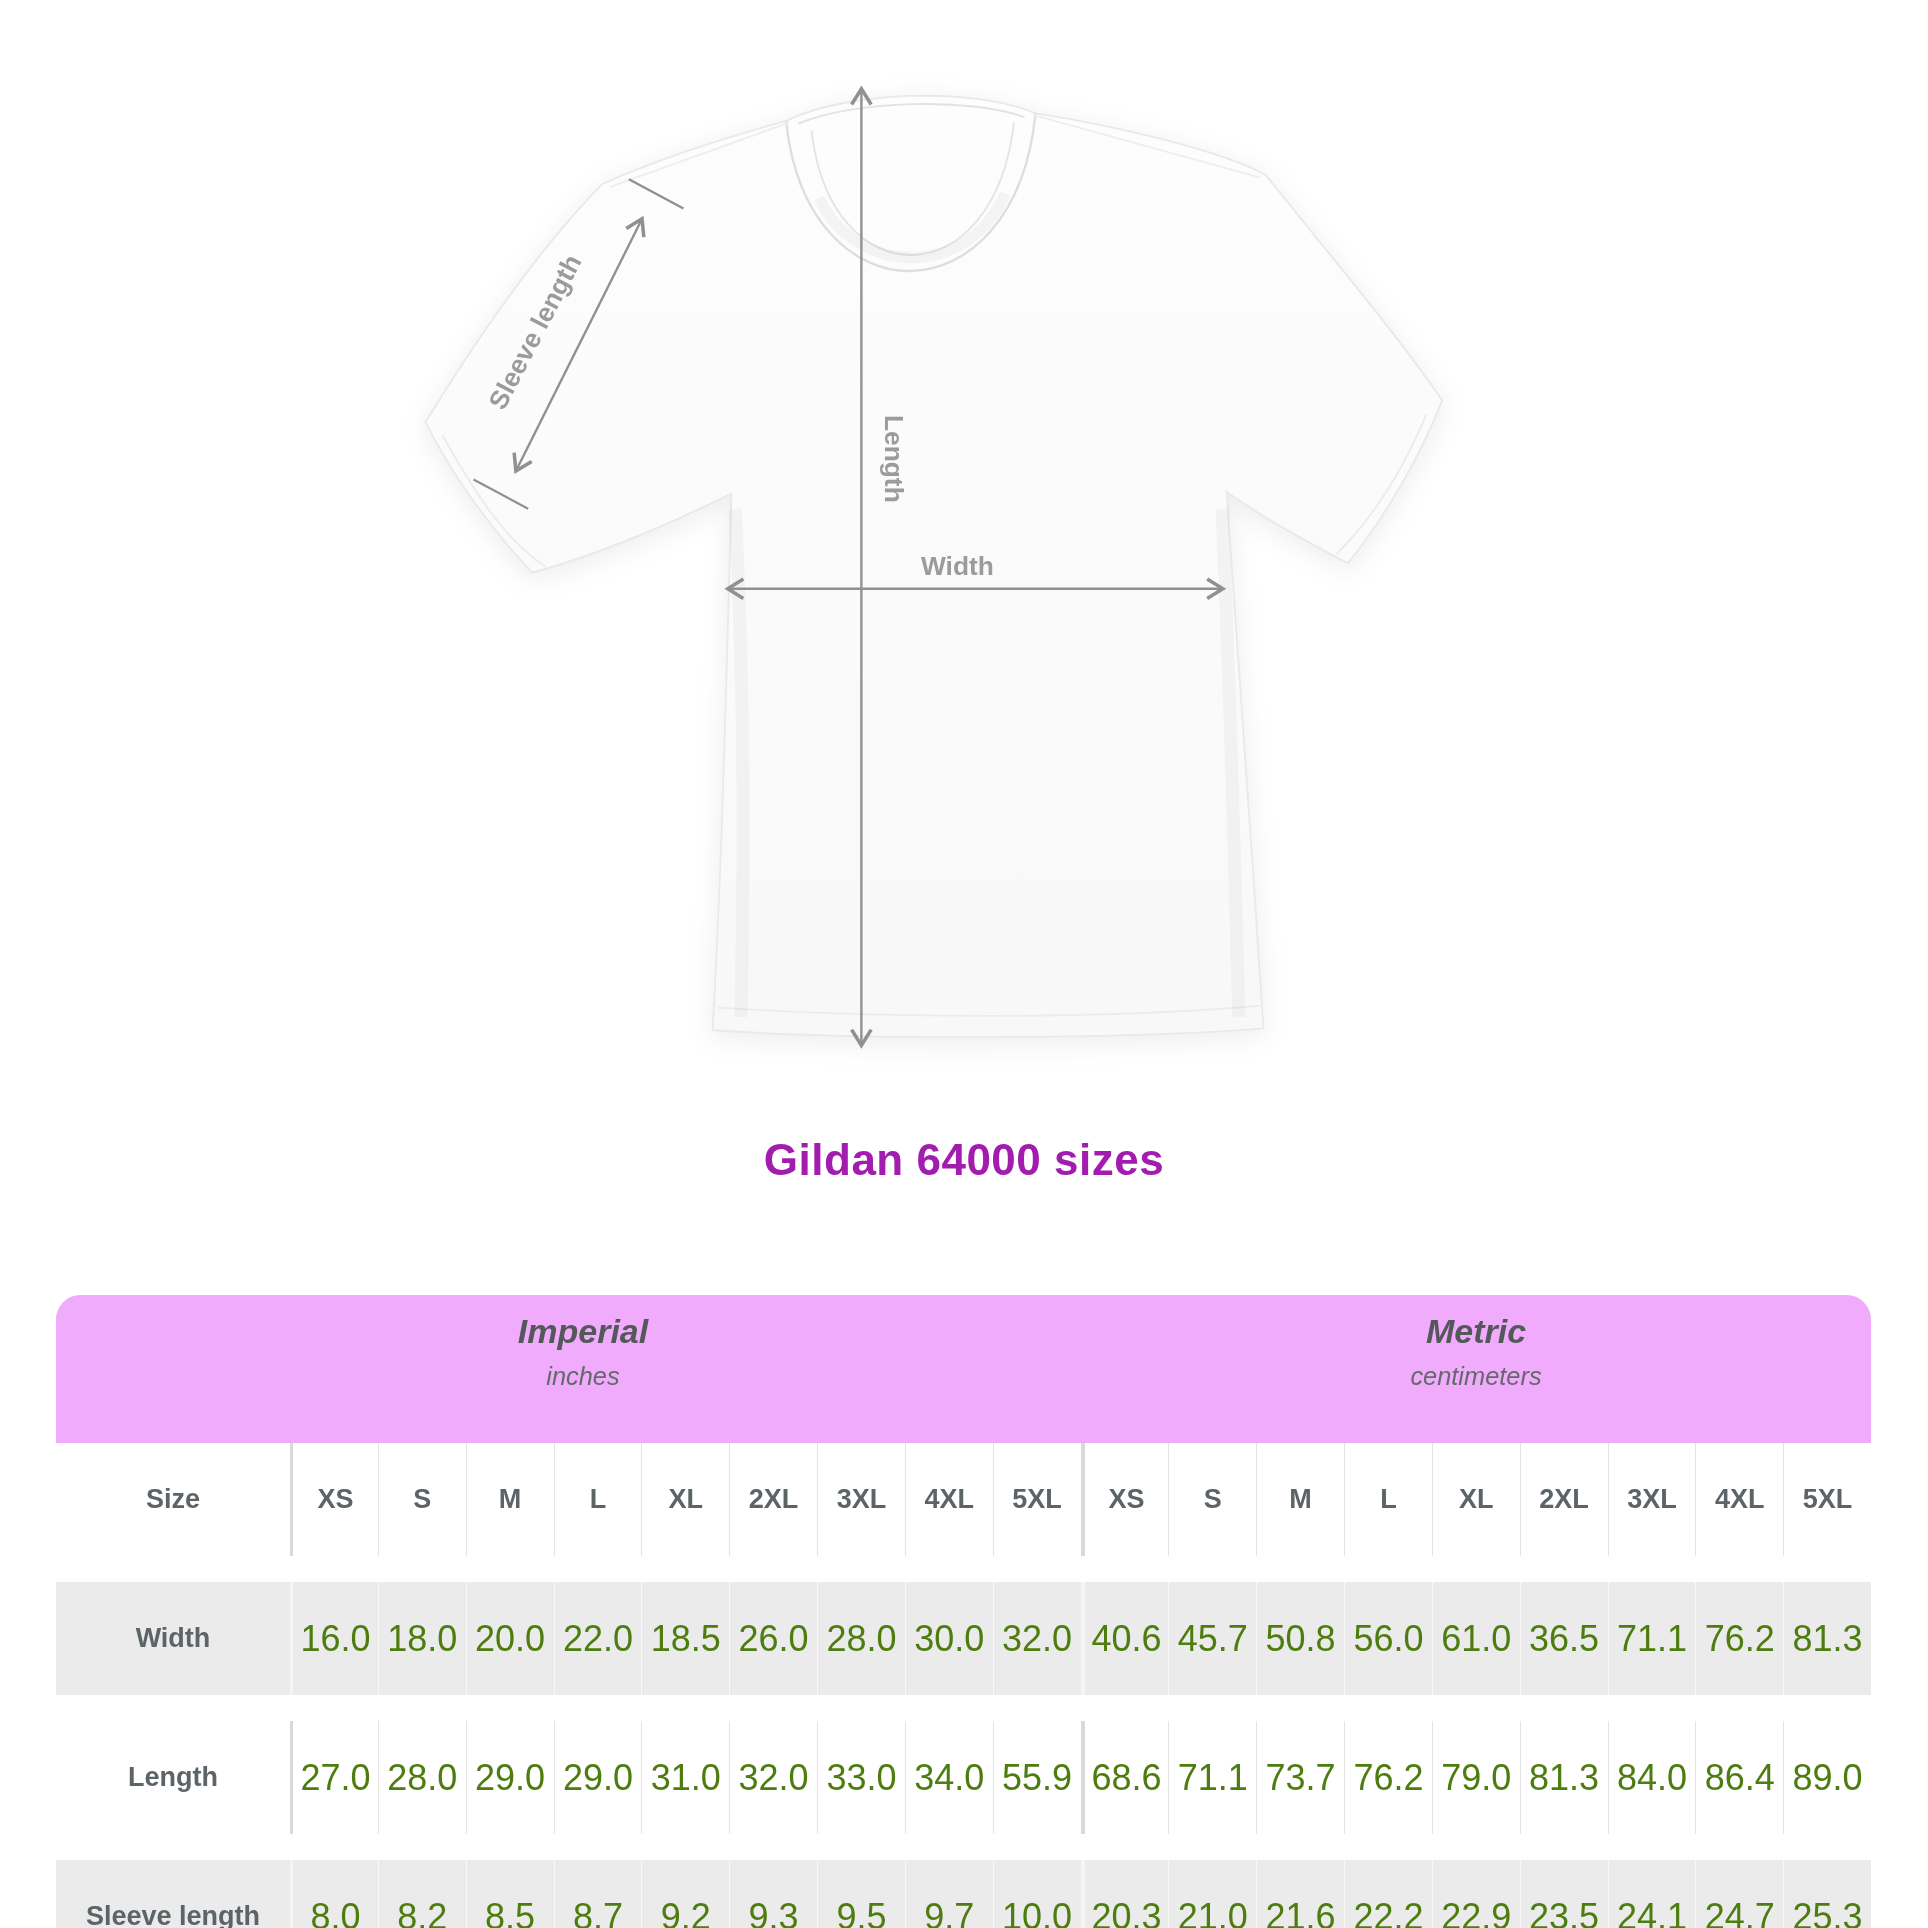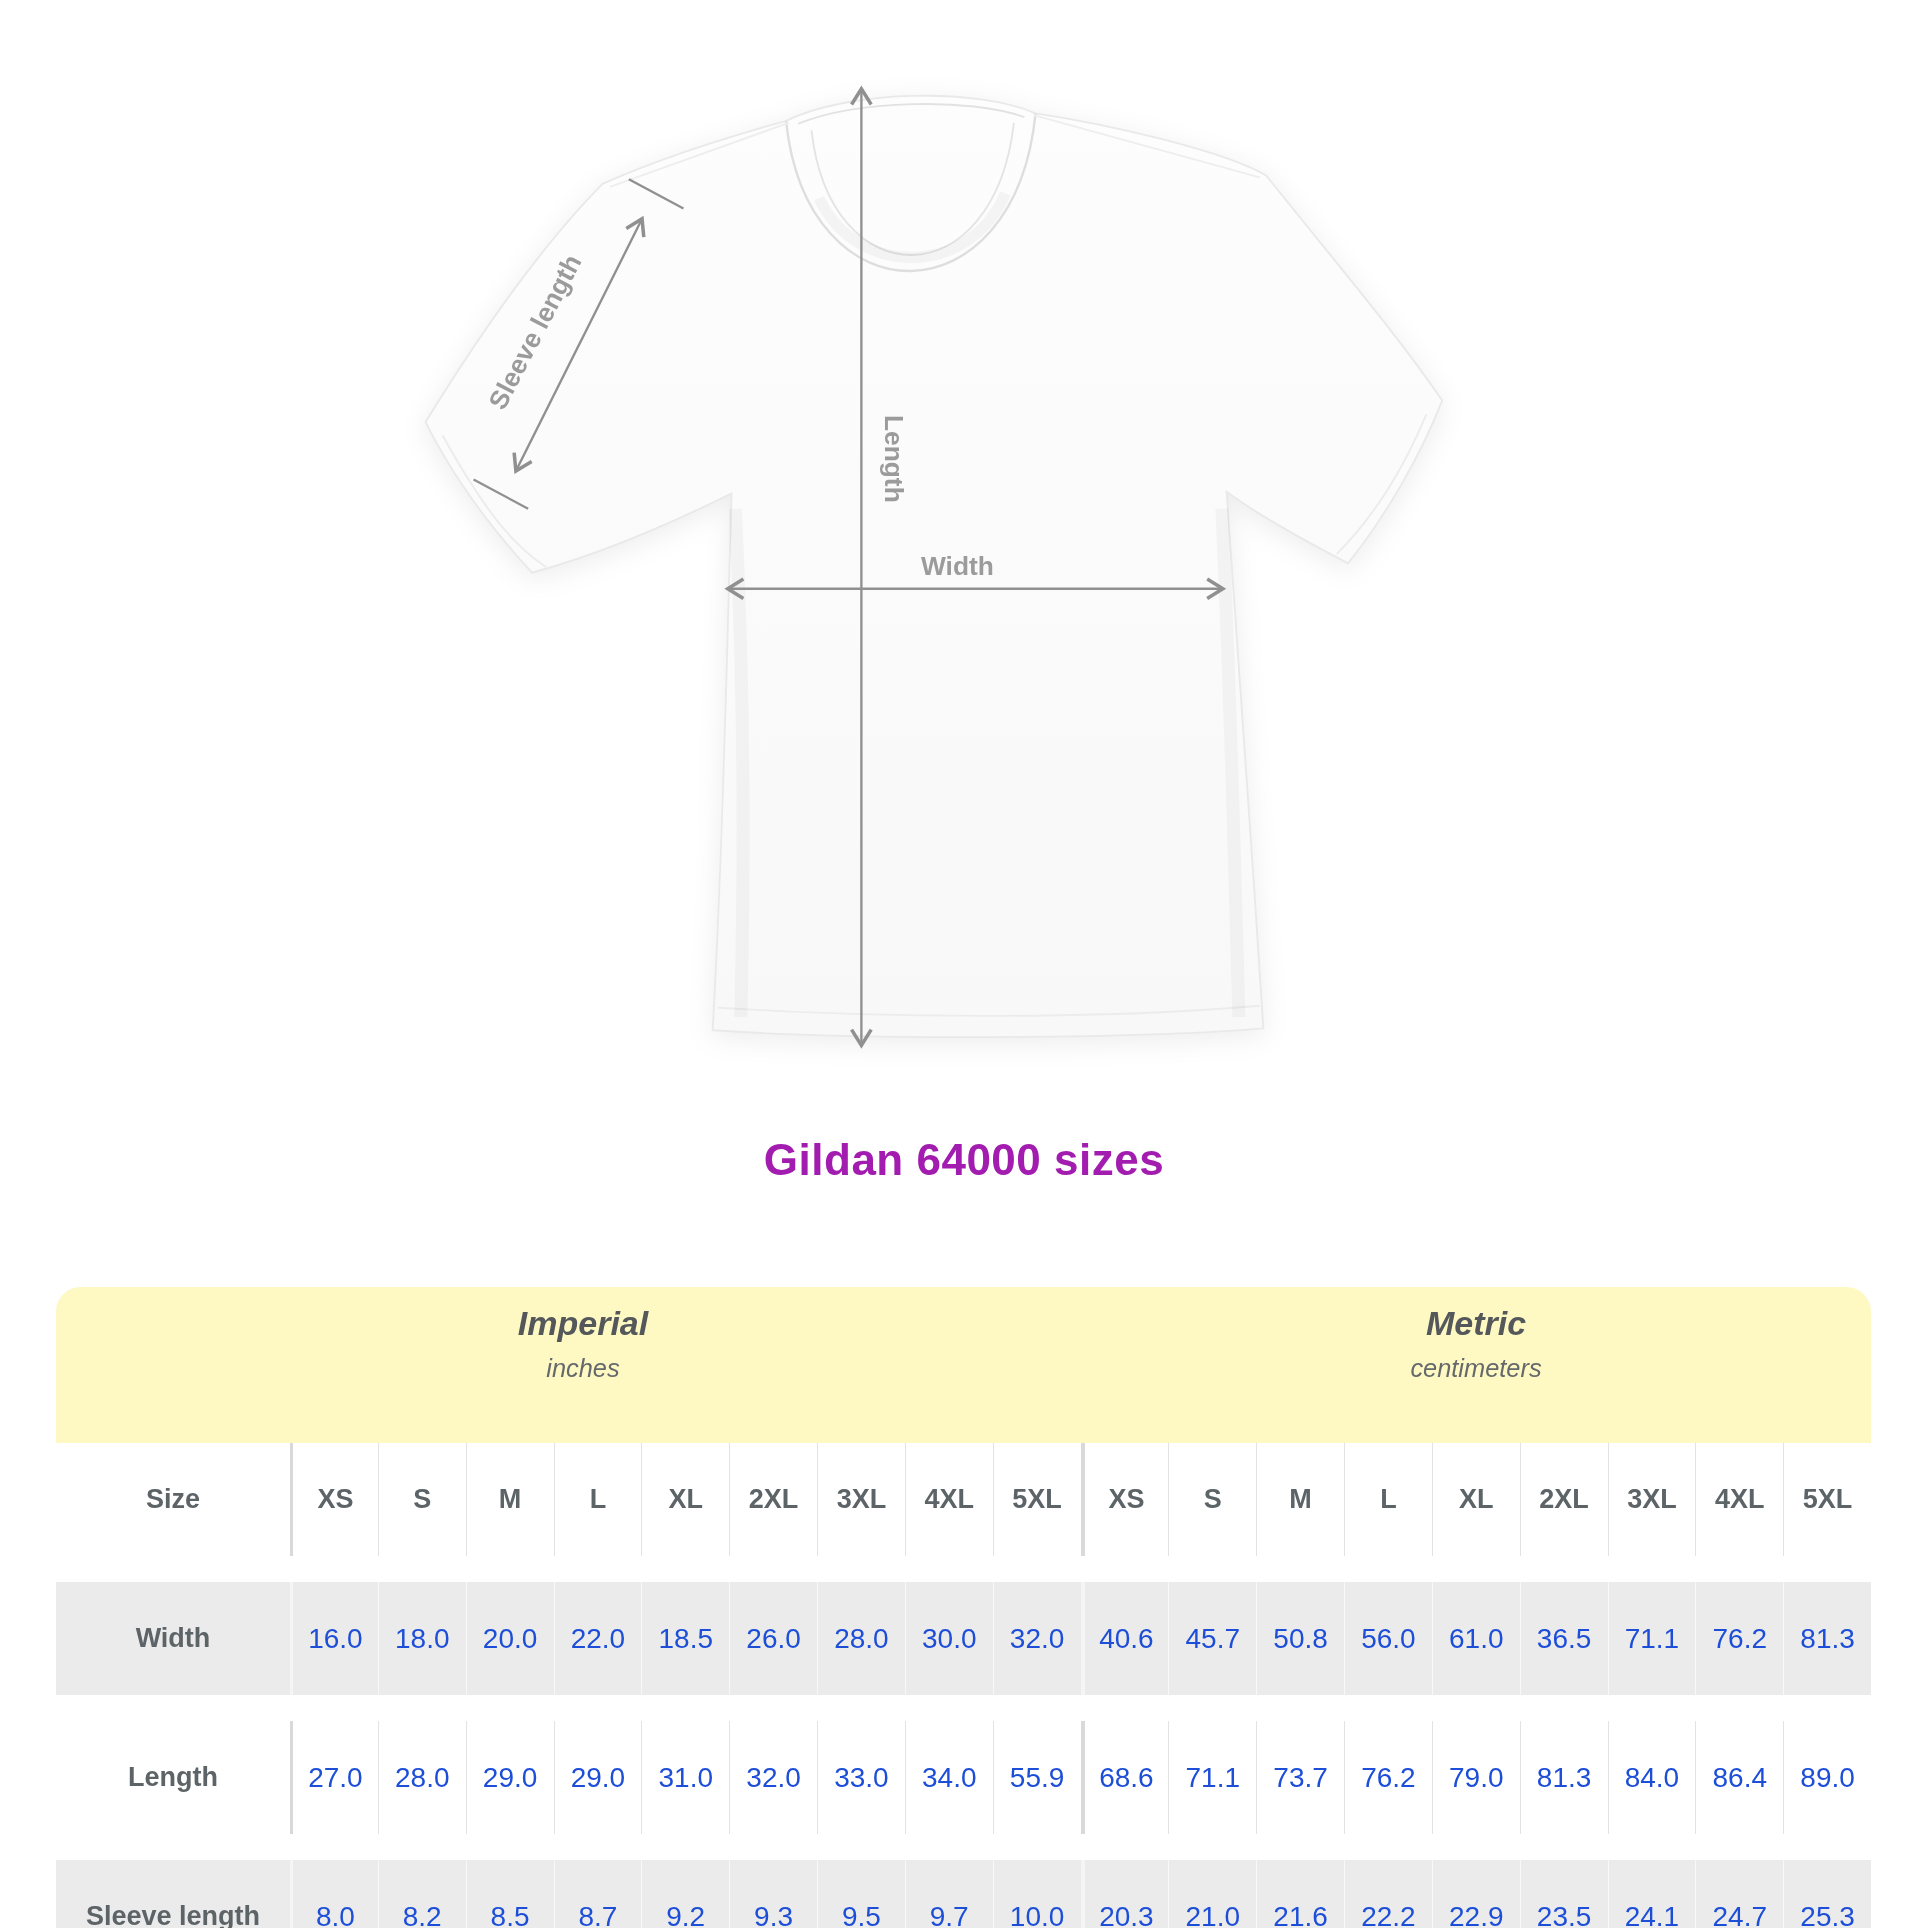--- a/index.html
+++ b/index.html
@@ -10,40 +10,40 @@
   .shirt-svg{position:absolute;left:0;top:0;}
 
   
   .page-title{position:absolute;left:0;top:1135px;width:1928px;text-align:center;
               font-size:44px;font-weight:bold;color:#a21caf;letter-spacing:0.5px;}
   .page-note{position:absolute;left:0;top:1198px;width:1928px;text-align:center;
              font-style:italic;font-size:27px;color:#595959;}
 
   
   .size-table{position:absolute;left:56px;top:1287px;width:1815px;height:582px;}
-  .band{position:absolute;left:0;top:0;width:1815px;height:166px;background:#fef9c3;
+  .band{position:absolute;left:0;top:8px;width:1815px;height:166px;background:#f0abfc;
         border-radius:24.5px 24.5px 0 0;}
   .band-group{position:absolute;top:17px;transform:translateX(-50%);text-align:center;}
   .band-group .g-label{font-size:34px;font-weight:bold;font-style:italic;color:#55585a;}
   .band-group .g-unit{font-size:25.4px;font-style:italic;color:#66696b;margin-top:11.3px;}
   .g-imperial{left:527px;}
   .g-metric{left:1420px;}
 
   .trows{position:absolute;left:0;top:130px;width:1815px;}
   .trow{display:grid;grid-template-columns:234px repeat(18,1fr);height:113px;margin-top:26px;}
   .r-white{background:#ffffff;--sep:#e3e3e3;--sepS:#d9d9d9;}
   .r-gray{background:#ebebeb;--sep:#f8f8f8;--sepS:#f5f5f5;}
   .r-last{border-radius:0 0 24.5px 24.5px;overflow:hidden;}
   .c{display:flex;align-items:center;justify-content:center;border-left:1.9px solid var(--sep);}
   .c.first{border-left:none;}
   .c.sep-label{border-left-width:3.8px;border-left-color:var(--sepS);}
   .c.sep-half{border-left-width:4.7px;border-left-color:var(--sepS);}
   .hc{font-size:27px;font-weight:bold;color:#5d6468;}
   .lc{font-size:27px;font-weight:bold;color:#5d6468;}
-  .vc{font-size:28px;color:#1d4ed8;}
+  .vc{font-size:36px;color:#4d7c0f;}
 </style>
 </head>
 <body>
 
 <div class="canvas">
 
   <svg class="shirt-svg" width="1928" height="1121" viewBox="0 0 2048 1190">
     <defs>
       <linearGradient id="shirtFill" x1="0" y1="0" x2="0" y2="1">
         <stop offset="0" stop-color="#fdfdfd"></stop>

